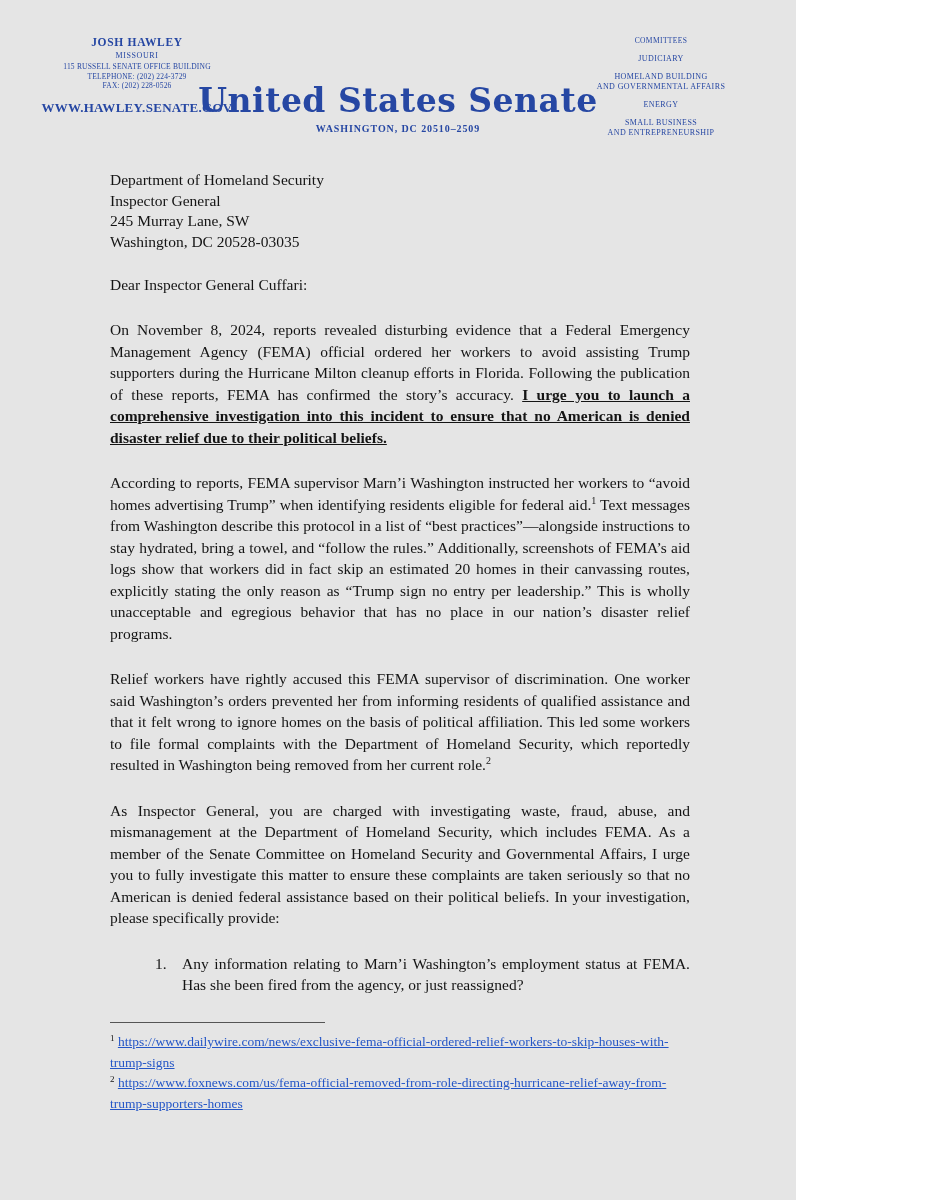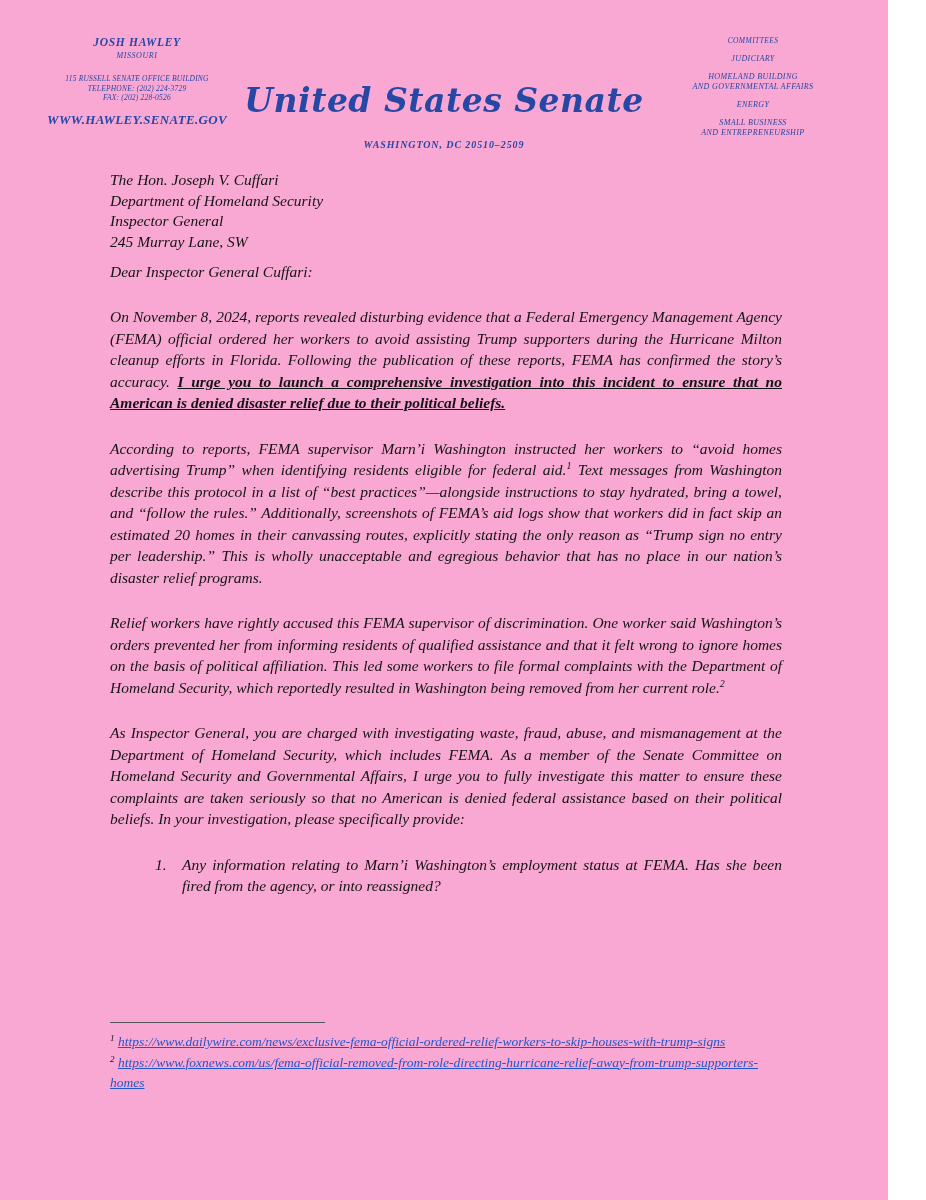--- a/index.html
+++ b/index.html
@@ -3,63 +3,62 @@
 <meta charset="utf-8">
 <style>
   :root{
     --lh-blue:#2647a3;
     --link-blue:#2456c7;
     --ink:#141414;
   }
   html,body{margin:0;padding:0;background:#ffffff;}
   .page{
     position:relative;
-    width:888px;
+    width:796px;
     height:1200px;
-    background:#f9a8d4;
+    background:#e5e5e5;
     font-family:"Liberation Serif",serif;
     color:var(--ink);
     overflow:hidden;
-    font-style:italic;
   }
 
   
   .letterhead{position:relative;height:150px;}
   .sender{
     position:absolute;left:28px;top:36px;width:218px;
     text-align:center;color:var(--lh-blue);
   }
   .sender-name{font-size:11.5px;font-weight:bold;letter-spacing:.7px;}
   .sender-state{font-size:8px;margin-top:3px;letter-spacing:.6px;}
-  .sender-contact{margin-top:14px;font-size:7.5px;line-height:9.5px;letter-spacing:.2px;}
+  .sender-contact{margin-top:2px;font-size:7.5px;line-height:9.5px;letter-spacing:.2px;}
   .sender-web{margin-top:9px;font-size:13px;font-weight:bold;letter-spacing:.3px;}
 
   .center-block{
     position:absolute;left:0;right:0;top:84px;
     text-align:center;color:var(--lh-blue);
   }
   .senate-title{
     font-family:"DejaVu Serif",serif;
     font-weight:bold;font-size:33px;line-height:34px;letter-spacing:.5px;text-align:center;
   }
-  .senate-city{font-size:10px;font-weight:bold;letter-spacing:.9px;margin-top:21px;}
+  .senate-city{font-size:10px;font-weight:bold;letter-spacing:.9px;margin-top:5px;}
 
   .committees{
     position:absolute;right:26px;top:36px;width:218px;
     text-align:center;color:var(--lh-blue);
     font-size:8px;line-height:10px;letter-spacing:.4px;
   }
   .committees-heading{font-size:7.5px;margin-bottom:8px;}
   .committee-line.gap{margin-top:8px;}
 
   
   .date-line{margin-top:26px;text-align:center;font-size:16px;line-height:22px;}
   .letter-body{margin:0 106px 0 110px;}
   .recipient{margin-top:20px;font-size:15.5px;line-height:20.5px;}
-  .salutation{margin-top:9px;font-size:15.5px;line-height:21px;}
+  .salutation{margin-top:22px;font-size:15.5px;line-height:21px;}
   .para{margin:24px 0 0 0;font-size:15.5px;line-height:21.5px;text-align:justify;}
   .emph{font-weight:bold;text-decoration:underline;}
   .fn-ref{font-size:10px;line-height:0;vertical-align:super;}
 
   .list-item{display:flex;margin-top:24px;padding-left:45px;font-size:15.5px;line-height:21.5px;}
   .list-num{width:27px;flex-shrink:0;}
   .list-text{flex:1;text-align:justify;}
 
   
   .footnotes{
@@ -100,39 +99,39 @@
       <div class="committee-line">AND GOVERNMENTAL AFFAIRS</div>
       <div class="committee-line gap">ENERGY</div>
       <div class="committee-line gap">SMALL BUSINESS</div>
       <div class="committee-line">AND ENTREPRENEURSHIP</div>
     </div>
   </header>
 
 
   <div class="letter-body">
     <div class="recipient">
-      <div>The Hon. Joseph V. Cuffari</div>
       <div>Department of Homeland Security</div>
       <div>Inspector General</div>
       <div>245 Murray Lane, SW</div>
+      <div>Washington, DC 20528-03035</div>
     </div>
 
     <div class="salutation">Dear Inspector General Cuffari:</div>
 
     <p class="para"><span>On November 8, 2024, reports revealed disturbing evidence that a Federal Emergency Management Agency (FEMA) official ordered her workers to avoid assisting Trump supporters during the Hurricane Milton cleanup efforts in Florida. Following the publication of these reports, FEMA has confirmed the story’s accuracy. </span><span class="emph">I urge you to launch a comprehensive investigation into this incident to ensure that no American is denied disaster relief due to their political beliefs.</span></p>
 
     <p class="para"><span>According to reports, FEMA supervisor Marn’i Washington instructed her workers to “avoid homes advertising Trump” when identifying residents eligible for federal aid.</span><sup class="fn-ref">1</sup><span> Text messages from Washington describe this protocol in a list of “best practices”—alongside instructions to stay hydrated, bring a towel, and “follow the rules.” Additionally, screenshots of FEMA’s aid logs show that workers did in fact skip an estimated 20 homes in their canvassing routes, explicitly stating the only reason as “Trump sign no entry per leadership.” This is wholly unacceptable and egregious behavior that has no place in our nation’s disaster relief programs.</span></p>
 
     <p class="para"><span>Relief workers have rightly accused this FEMA supervisor of discrimination. One worker said Washington’s orders prevented her from informing residents of qualified assistance and that it felt wrong to ignore homes on the basis of political affiliation. This led some workers to file formal complaints with the Department of Homeland Security, which reportedly resulted in Washington being removed from her current role.</span><sup class="fn-ref">2</sup></p>
 
     <p class="para"><span>As Inspector General, you are charged with investigating waste, fraud, abuse, and mismanagement at the Department of Homeland Security, which includes FEMA. As a member of the Senate Committee on Homeland Security and Governmental Affairs, I urge you to fully investigate this matter to ensure these complaints are taken seriously so that no American is denied federal assistance based on their political beliefs. In your investigation, please specifically provide:</span></p>
 
     <div class="list-item">
       <span class="list-num">1.</span>
-      <span class="list-text">Any information relating to Marn’i Washington’s employment status at FEMA. Has she been fired from the agency, or into reassigned?</span>
+      <span class="list-text">Any information relating to Marn’i Washington’s employment status at FEMA. Has she been fired from the agency, or just reassigned?</span>
     </div>
   </div>
 
   <footer class="footnotes">
     <div class="footnote-rule"></div>
     <div class="footnote"><sup class="fn-ref">1</sup> <a class="footnote-link">https://www.dailywire.com/news/exclusive-fema-official-ordered-relief-workers-to-skip-houses-with-trump-signs</a></div>
     <div class="footnote"><sup class="fn-ref">2</sup> <a class="footnote-link">https://www.foxnews.com/us/fema-official-removed-from-role-directing-hurricane-relief-away-from-trump-supporters-homes</a></div>
   </footer>
 
 </div>

